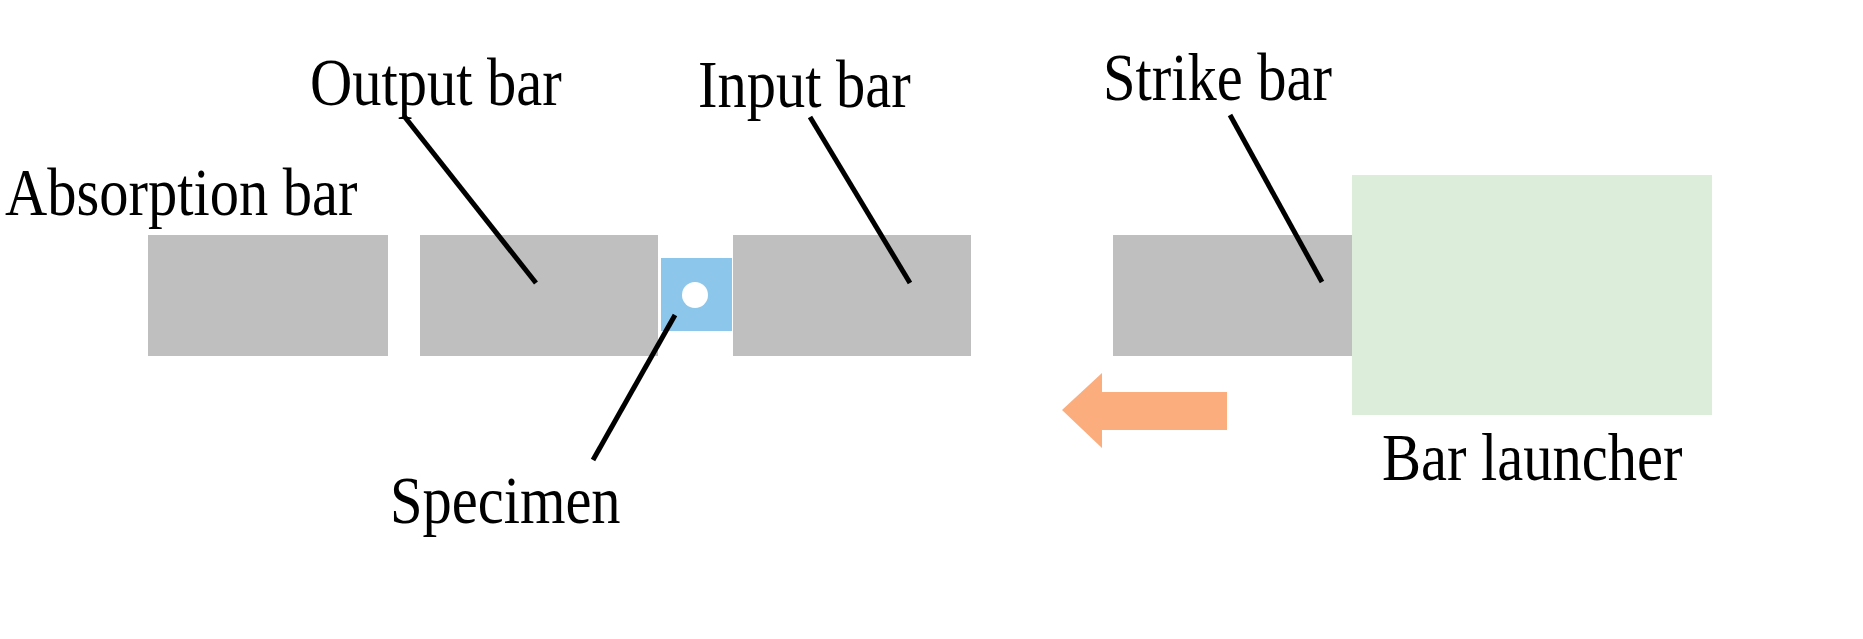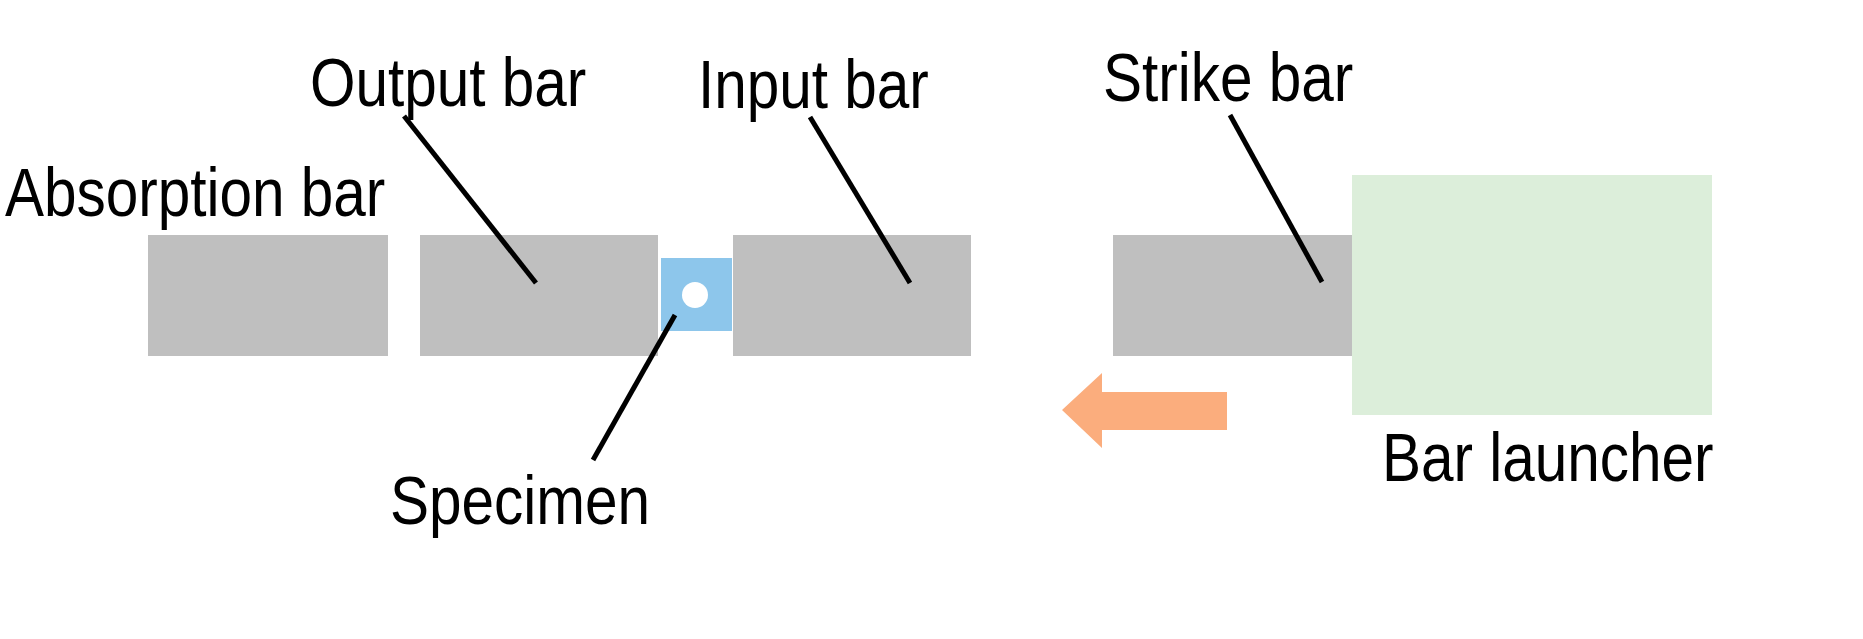--- a/index.html
+++ b/index.html
@@ -3,21 +3,21 @@
 <meta charset="utf-8">
 <title>Bar apparatus diagram</title>
 <style>
   html, body { margin: 0; padding: 0; background: #ffffff; }
   .canvas {
     position: relative;
     width: 1863px;
     height: 639px;
     background: #ffffff;
     overflow: hidden;
-    font-family: Liberation Sans, sans-serif;
+    font-family: Liberation Serif, serif;
   }
 
   
   .bar { position: absolute; top: 235px; height: 121px; background: #BFBFBF; }
   .bar-absorption { left: 148px;  width: 240px; }
   .bar-output     { left: 420px;  width: 238px; }
   .bar-input      { left: 733px;  width: 238px; }
   .bar-strike     { left: 1113px; width: 239px; }
 
   

